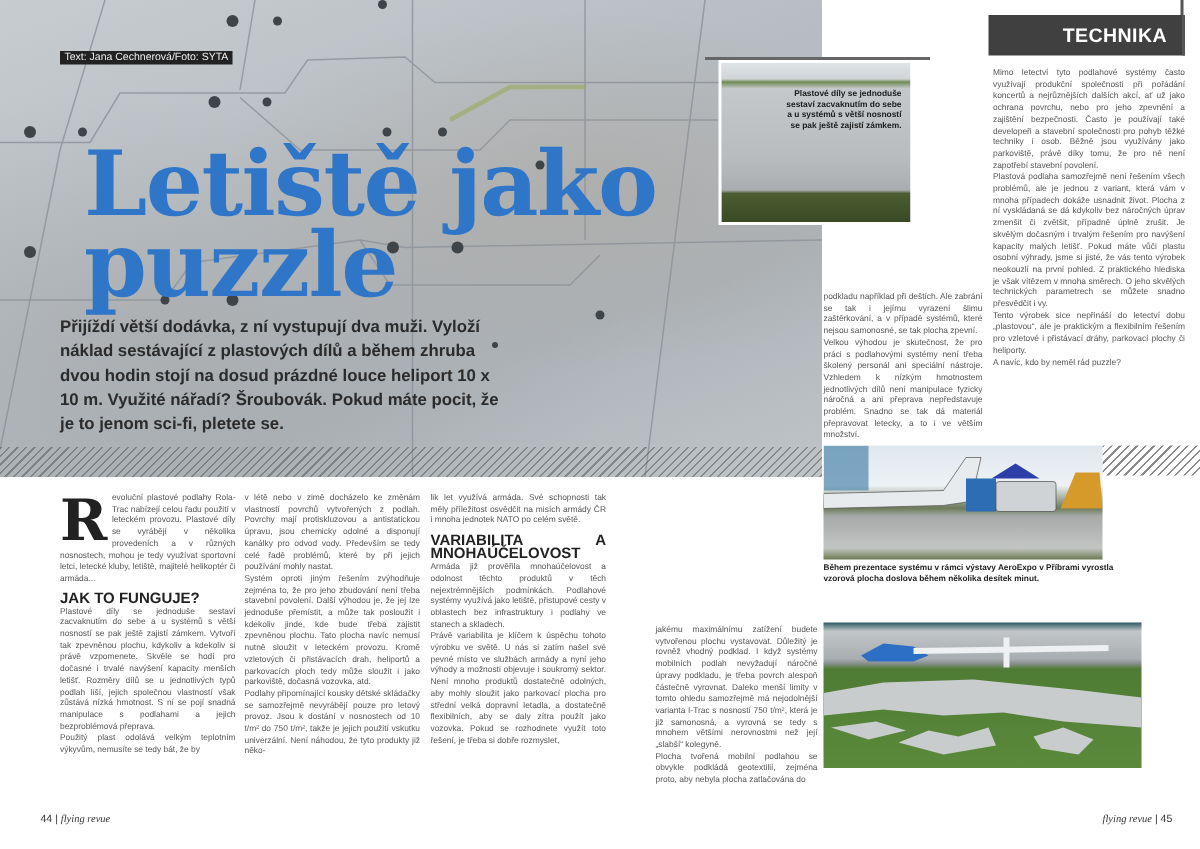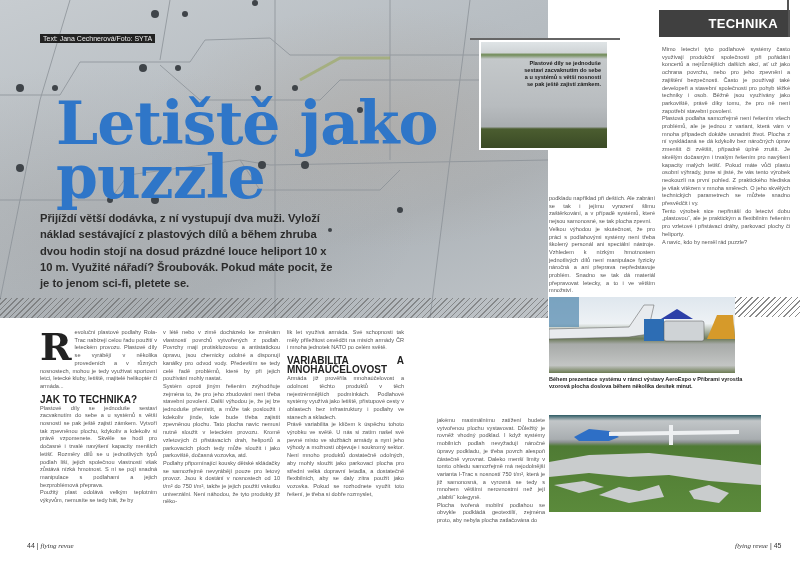--- a/index.html
+++ b/index.html
@@ -174,21 +174,21 @@
   </div>
 
   <div class="col" style="left:549px; top:195px; width:106px;">
     <p>podkladu například při deštích. Ale zabrání se tak i jejímu vyrazení šlimu zaštěrkování, a v případě systémů, které nejsou samonosné, se tak plocha zpevní.</p>
     <p>Velkou výhodou je skutečnost, že pro práci s podlahovými systémy není třeba školený personál ani speciální nástroje. Vzhledem k nízkým hmotnostem jednotlivých dílů není manipulace fyzicky náročná a ani přeprava nepředstavuje problém. Snadno se tak dá materiál přepravovat letecky, a to i ve větším množství.</p>
   </div>
 
   <div class="col" style="left:40px; top:329px; width:117px;">
     <span class="dropcap">R</span>
     <p>evoluční plastové podlahy Rola-Trac nabízejí celou řadu použití v leteckém provozu. Plastové díly se vyrábějí v několika provedeních a v různých nosnostech, mohou je tedy využívat sportovní letci, letecké kluby, letiště, majitelé helikoptér či armáda...</p>
-    <h4>JAK TO TECHNIKA?</h4>
+    <h4>JAK TO FUNGUJE?</h4>
     <p>Plastové díly se jednoduše sestaví zacvaknutím do sebe a u systémů s větší nosností se pak ještě zajistí zámkem. Vytvoří tak zpevněnou plochu, kdykoliv a kdekoliv si právě vzpomenete. Skvěle se hodí pro dočasné i trvalé navýšení kapacity menších letišť. Rozměry dílů se u jednotlivých typů podlah liší, jejich společnou vlastností však zůstává nízká hmotnost. S ní se pojí snadná manipulace s podlahami a jejich bezproblémová přeprava.</p>
     <p>Použitý plast odolává velkým teplotním výkyvům, nemusíte se tedy bát, že by</p>
   </div>
 
   <div class="col" style="left:163px; top:329px; width:117px;">
     <p>v létě nebo v zimě docházelo ke změnám vlastností povrchů vytvořených z podlah. Povrchy mají protiskluzovou a antistatickou úpravu, jsou chemicky odolné a disponují kanálky pro odvod vody. Především se tedy celé řadě problémů, které by při jejich používání mohly nastat.</p>
     <p>Systém oproti jiným řešením zvýhodňuje zejména to, že pro jeho zbudování není třeba stavební povolení. Další výhodou je, že jej lze jednoduše přemístit, a může tak posloužit i kdekoliv jinde, kde bude třeba zajistit zpevněnou plochu. Tato plocha navíc nemusí nutně sloužit v leteckém provozu. Kromě vzletových či přistávacích drah, heliportů a parkovacích ploch tedy může sloužit i jako parkoviště, dočasná vozovka, atd.</p>
     <p>Podlahy připomínající kousky dětské skládačky se samozřejmě nevyrábějí pouze pro letový provoz. Jsou k dostání v nosnostech od 10 t/m² do 750 t/m², takže je jejich použití vskutku univerzální. Není náhodou, že tyto produkty již něko-</p>
   </div>
 

